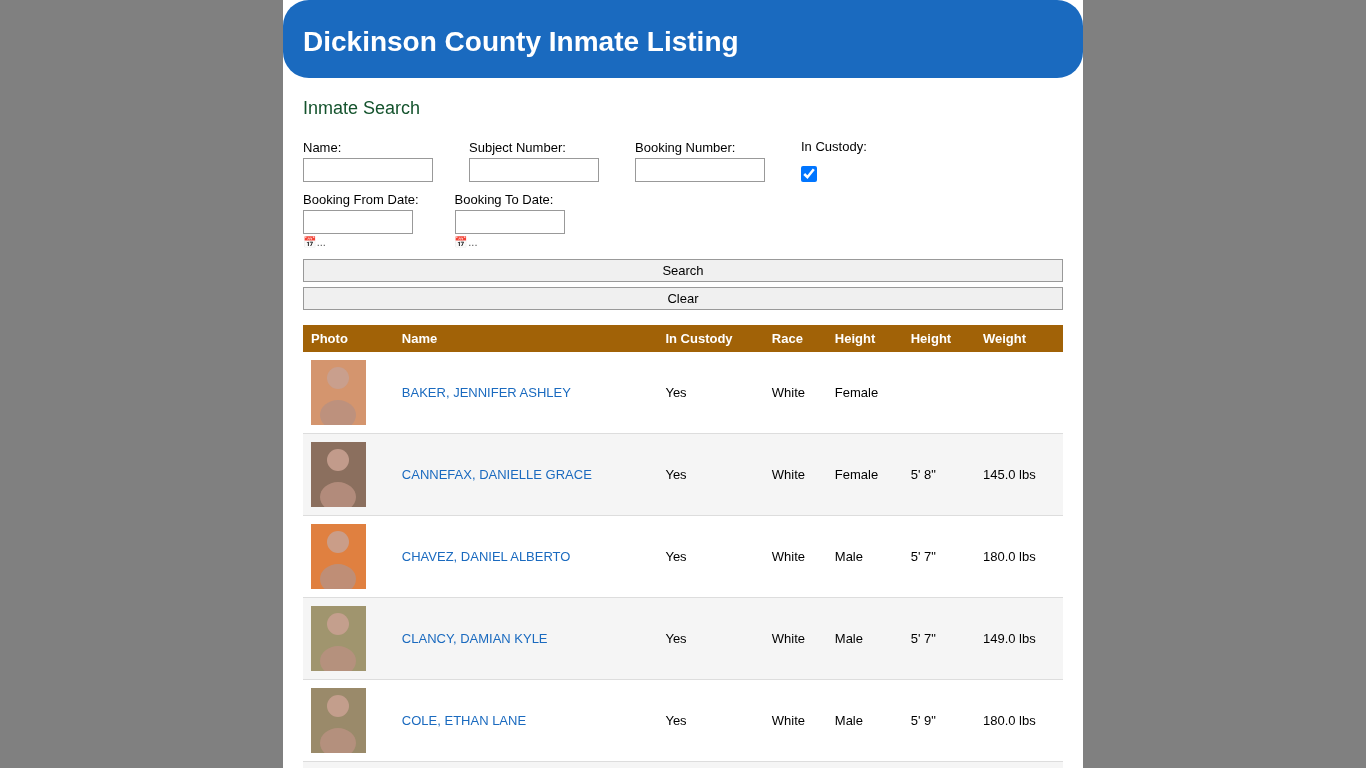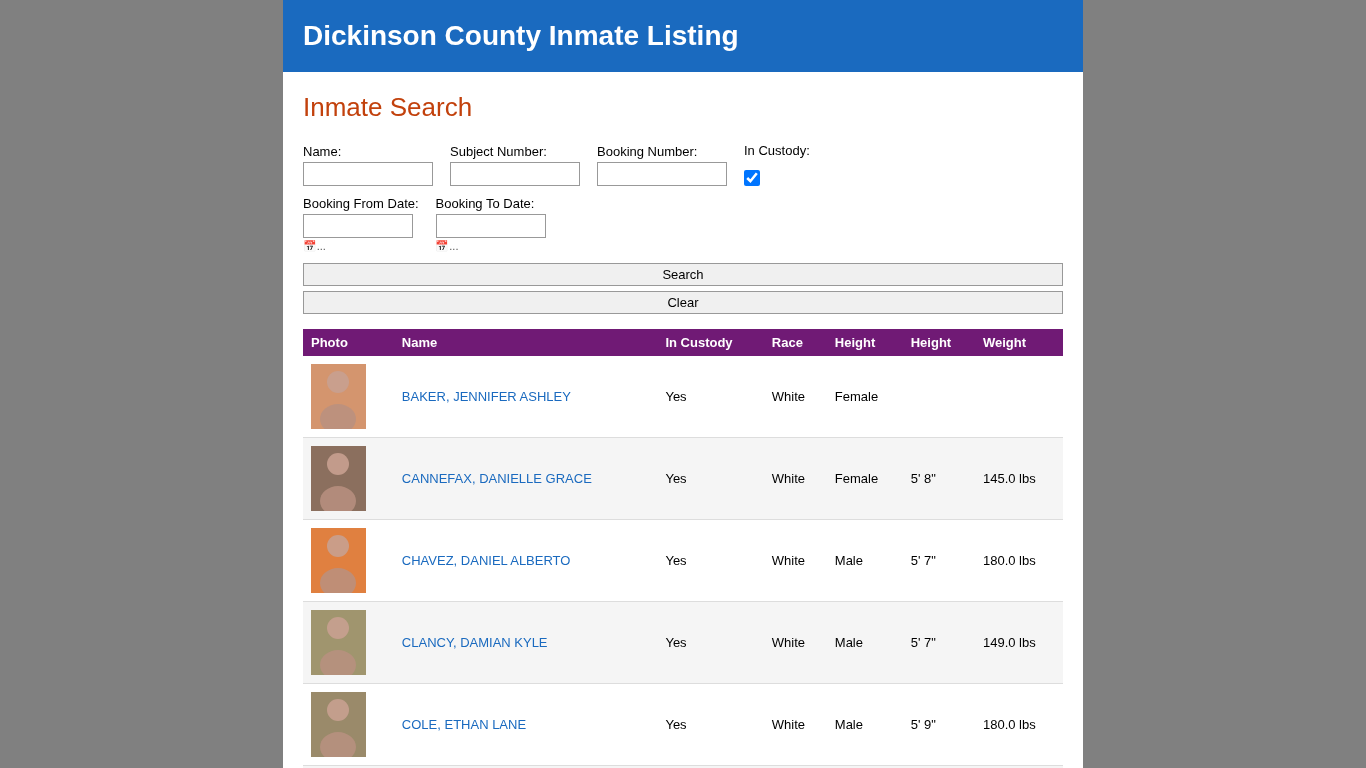--- a/index.html
+++ b/index.html
@@ -9,44 +9,45 @@
       font-size: 13px;
     }
     #app-wrapper {
       width: 800px;
       margin: 0 auto;
       background: #fff;
       min-height: 768px;
     }
     #header {
       background-color: #1a6abf;
-      padding: 20px 20px 20px 20px;
+      padding: 26px 20px 20px 20px;
+      border-radius: 26px;
     }
     #header h1 {
       color: #fff;
       font-size: 28px;
       font-weight: bold;
     }
     #content {
       padding: 20px 20px;
     }
     #page-title {
-      color: #c2410c;
-      font-size: 26px;
+      color: #14532d;
+      font-size: 18px;
       font-weight: normal;
       margin-bottom: 20px;
     }
     .search-form {
       margin-bottom: 15px;
     }
     .form-row {
       display: flex;
       align-items: flex-end;
       margin-bottom: 10px;
-      gap: 17px;
+      gap: 36px;
       flex-wrap: wrap;
     }
     .form-field {
       display: flex;
       flex-direction: column;
     }
     .form-field label {
       font-size: 13px;
       margin-bottom: 3px;
       color: #000;
@@ -100,21 +101,21 @@
       background: #f0f0f0;
     }
 
     
     #inmate-table {
       width: 100%;
       border-collapse: collapse;
       font-size: 13px;
     }
     #inmate-table thead tr {
-      background-color: #701a75;
+      background-color: #a16207;
       color: #fff;
     }
     #inmate-table thead th {
       padding: 6px 8px;
       text-align: left;
       font-weight: bold;
     }
     #inmate-table tbody tr:nth-child(even) {
       background-color: #f5f5f5;
     }

